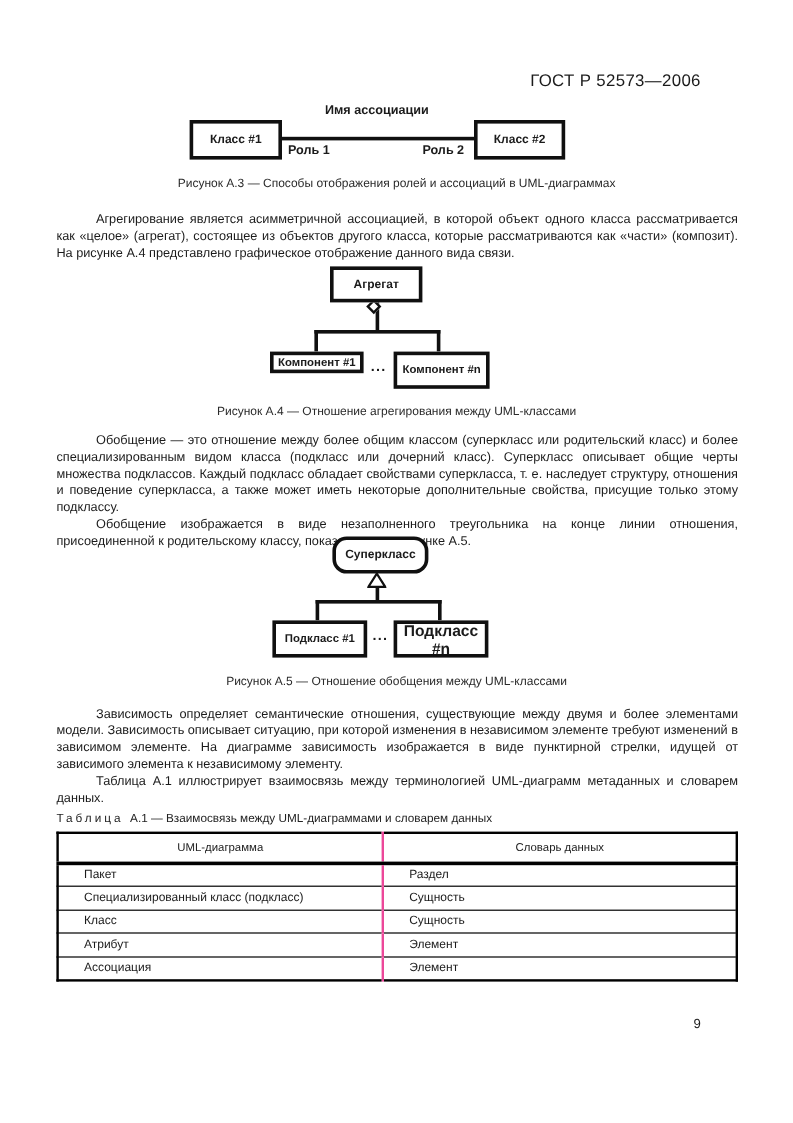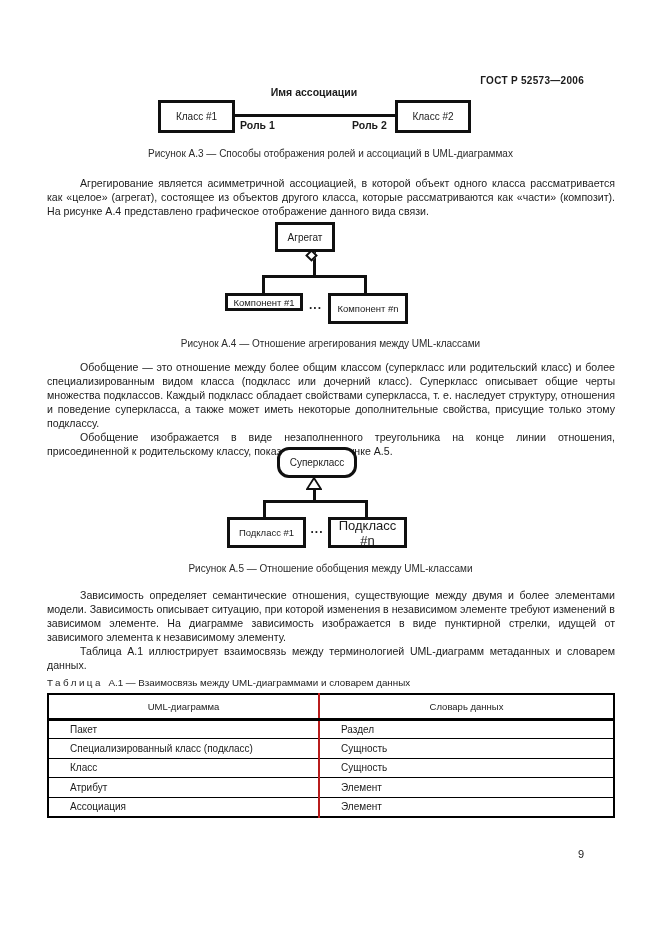--- a/index.html
+++ b/index.html
@@ -1,44 +1,44 @@
 <!DOCTYPE html>
 <html><head>
 <meta charset="utf-8">
 <style>
   * { margin:0; padding:0; box-sizing:border-box; }
   html,body { width:661px; height:936px; }
   body { background:#ffffff; font-family:"Liberation Sans", sans-serif; color:#1b1b1b; }
   .page { position:relative; width:661px; height:936px; background:#fff; overflow:hidden; }
 
-  .doc-header { position:absolute; top:75px; right:77px; font-size:10px; font-weight:bold; letter-spacing:0.3px; }
+  .doc-header { position:absolute; top:59px; right:77px; font-size:14px; font-weight:normal; letter-spacing:0.3px; }
 
   
   .para-block { position:absolute; left:47px; width:568px; font-size:10.6px; line-height:14px; text-align:justify; }
   .para { text-indent:33px; }
 
   
   .umlbox { position:absolute; border:3px solid #101010; background:#fff;
             display:flex; align-items:center; justify-content:center;
-            font-size:10px; font-weight:normal; text-align:center; }
+            font-size:10px; font-weight:bold; text-align:center; }
   .hline, .vline { position:absolute; background:#101010; }
   .fig-label { position:absolute; font-size:10.5px; font-weight:bold; }
   .diamond { position:absolute; width:9px; height:9px; border:2px solid #101010; background:#fff; transform:rotate(45deg); }
   .tri-svg { position:absolute; }
   .ellipsis { position:absolute; font-size:12px; font-weight:bold; letter-spacing:1px; text-align:center; }
 
   .fig-caption { position:absolute; left:0; width:661px; text-align:center; font-size:10px; color:#2b2b2b; }
 
   
   .tbl-caption { position:absolute; left:47px; top:677px; font-size:9.8px; color:#222; }
   .tbl-caption .sp { letter-spacing:2.5px; }
   table.gost { position:absolute; left:47px; top:693px; width:568px; border-collapse:collapse; table-layout:fixed; border:2px solid #000; }
   table.gost th { height:25px; border-bottom:3px solid #000; font-weight:normal; font-size:9.5px; text-align:center; vertical-align:middle; color:#222; }
   table.gost td { height:19.5px; border-top:1px solid #000; font-size:10px; padding-left:21px; vertical-align:middle; }
-  table.gost th.c1, table.gost td.c1 { border-right:2px solid #b91c1c; width:271px; }
+  table.gost th.c1, table.gost td.c1 { border-right:2px solid #ec4899; width:271px; }
 
   .page-number { position:absolute; top:848px; right:77px; font-size:11px; }
 </style>
 </head>
 <body>
 
 <div class="page">
 
   <div class="doc-header">ГОСТ Р 52573—2006</div>
 
@@ -55,21 +55,21 @@
   <div class="para-block" style="top:176px;">
     <div class="para">Агрегирование является асимметричной ассоциацией, в которой объект одного класса рассматривается как «целое» (агрегат), состоящее из объектов другого класса, которые рассматриваются как «части» (композит). На рисунке А.4 представлено графическое отображение данного вида связи.</div>
   </div>
 
   <div>
     <div class="vline" style="left:313px; top:250px; width:3px; height:27px;"></div>
     <div class="hline" style="left:262px; top:275px; width:105px; height:3px;"></div>
     <div class="vline" style="left:262px; top:275px; width:3px; height:18px;"></div>
     <div class="vline" style="left:364px; top:275px; width:3px; height:18px;"></div>
     <div class="diamond" style="left:307px; top:251px;"></div>
-    <div class="umlbox" style="left:275px; top:222px; width:60px; height:30px;">Агрегат</div>
+    <div class="umlbox" style="left:275px; top:222px; width:77px; height:30px;">Агрегат</div>
     <div class="umlbox" style="left:225px; top:293px; width:78px; height:18px; font-size:9.5px;">Компонент #1</div>
     <div class="umlbox" style="left:328px; top:293px; width:80px; height:31px; font-size:9.5px;">Компонент #n</div>
     <div class="ellipsis" style="left:303px; top:298px; width:25px;">...</div>
     <div class="fig-caption" style="top:338px;">Рисунок А.4 — Отношение агрегирования между UML-классами</div>
   </div>
 
   <div class="para-block" style="top:360px;">
     <div class="para">Обобщение — это отношение между более общим классом (суперкласс или родительский класс) и более специализированным видом класса (подкласс или дочерний класс). Суперкласс описывает общие черты множества подклассов. Каждый подкласс обладает свойствами суперкласса, т. е. наследует структуру, отношения и поведение суперкласса, а также может иметь некоторые дополнительные свойства, присущие только этому подклассу.</div>
     <div class="para">Обобщение изображается в виде незаполненного треугольника на конце линии отношения, присоединенной к родительскому классу, показанного на рисунке А.5.</div>
   </div>

